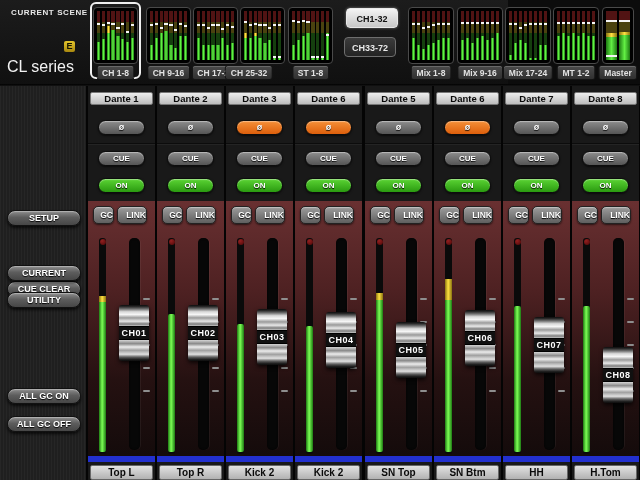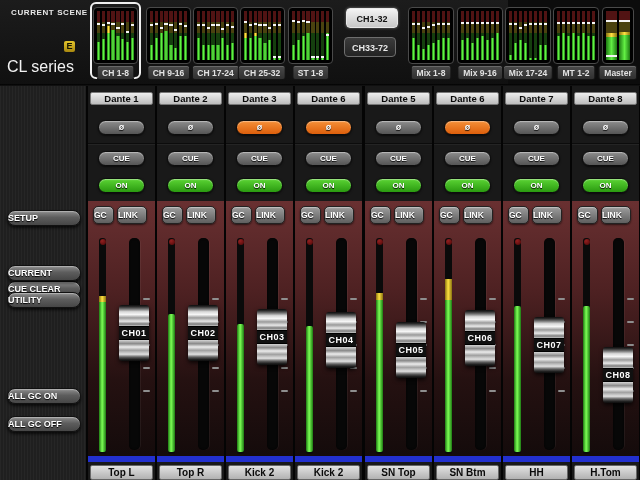--- a/index.html
+++ b/index.html
@@ -42,21 +42,21 @@
           color:#111;border:1px solid #e8e8e8;box-shadow:0 0 3px rgba(255,255,255,.4);}
   .bankbtn.inactive{left:344px;top:37px;background:linear-gradient(180deg,#3c3c3c,#232323);
           color:#e8e8e8;border:1px solid #6e6e6e;}
   
   .sidebar{position:absolute;left:0;top:86px;width:88px;height:394px;
           background:repeating-linear-gradient(90deg,#262626 0 1px,#1f1f1f 1px 3px);
           border-right:2px solid #050505;box-sizing:border-box;}
   .sbtn{position:absolute;left:7px;width:74px;height:16px;border-radius:8px;
           background:linear-gradient(180deg,#8e8e8e 0%,#5d5d5d 45%,#464646 100%);
           border:1px solid #111;box-sizing:border-box;color:#fff;font-size:9px;font-weight:bold;
-          line-height:14px;text-shadow:0 1px 1px #000;
+          text-align:center;line-height:14px;text-shadow:0 1px 1px #000;
           box-shadow:inset 0 1px 1px rgba(255,255,255,.35),0 2px 3px rgba(0,0,0,.7);}
   
   .strips{position:absolute;left:88px;top:86px;width:552px;height:394px;background:#040404;}
   .strip{position:absolute;top:0;width:67px;height:394px;background:#191919;}
   .hdr{position:absolute;left:2px;top:6px;width:63px;height:13px;border-radius:2px;
           background:linear-gradient(180deg,#ededed,#bdbdbd);border:1px solid #777;
           box-sizing:border-box;color:#0a0a0a;font-size:9.5px;font-weight:bold;text-align:center;
           line-height:11px;}
   .pill{position:absolute;left:10px;width:47px;height:15px;border-radius:8px;
           background:linear-gradient(180deg,#8d8d8d,#555);border:1px solid #0c0c0c;
@@ -66,21 +66,21 @@
   .pill.phase{top:34px;font-size:9px;}
   .pill.phase.on{background:linear-gradient(180deg,#f59038,#dd5f0c);}
   .pill.cue{top:65px;}
   .pill.onbtn{top:92px;background:linear-gradient(180deg,#5bd434,#2a9a10);}
   .hdiv{position:absolute;left:0;top:57px;width:67px;height:2px;
           background:linear-gradient(180deg,#000,#303030);}
   .maroon{position:absolute;left:0;top:115px;width:67px;height:255px;
           background:linear-gradient(180deg,#693031 0%,#4e2122 35%,#251111 70%,#140b0b 100%);}
   .sqbtn{position:absolute;top:5px;height:18px;border-radius:5px;
           background:linear-gradient(180deg,#9d9d9d,#5f5f5f);border:1px solid #222;
-          box-sizing:border-box;color:#fff;font-size:8.5px;font-weight:bold;text-align:left;
+          box-sizing:border-box;color:#fff;font-size:8.5px;font-weight:bold;text-align:right;
           line-height:16px;text-shadow:0 1px 1px #000;
           box-shadow:inset 0 1px 1px rgba(255,255,255,.4),0 1px 2px rgba(0,0,0,.6);}
   .sqbtn.gc{left:5px;width:21px;}
   .sqbtn.link{left:29px;width:30px;}
   .smeter{position:absolute;left:11px;top:37px;width:7px;height:216px;background:#0a0a0a;
           border-radius:3px;}
   .smeter-dot{position:absolute;left:0.5px;top:1px;width:6px;height:6px;border-radius:50%;
           background:radial-gradient(circle at 35% 30%,#942020,#4a0707);}
   .smeter-lit{position:absolute;left:0;width:7px;bottom:2px;border-radius:2px;
           background:linear-gradient(90deg,#1d7a12,#7dff55 45%,#1d7a12);}
@@ -259,21 +259,21 @@
             <div class="mbar-lit" style="height: 6%;"></div>
             <div class="mbar-mark" style="bottom: 70%;"></div>
             <div class="mbar-mark" style="bottom: 4%;"></div>
           </div>
           <div class="mbar">
             <div class="mbar-lit" style="height: 6%;"></div>
             <div class="mbar-mark" style="bottom: 70%;"></div>
             <div class="mbar-mark" style="bottom: 4%;"></div>
           </div>
         </div>
-        <div class="mgroup-label" style="left: 262px;">CH 25-32</div>
+        <div class="mgroup-label" style="left: 249px;">CH 25-32</div>
         <div class="mgroup-box" style="left: 288px; width: 45px;">
           <div class="mbar">
             <div class="mbar-lit" style="height: 30%;"></div>
             <div class="mbar-mark" style="bottom: 78%;"></div>
           </div>
           <div class="mbar">
             <div class="mbar-lit" style="height: 40%;"></div>
             <div class="mbar-mark" style="bottom: 76%;"></div>
           </div>
           <div class="mbar">

